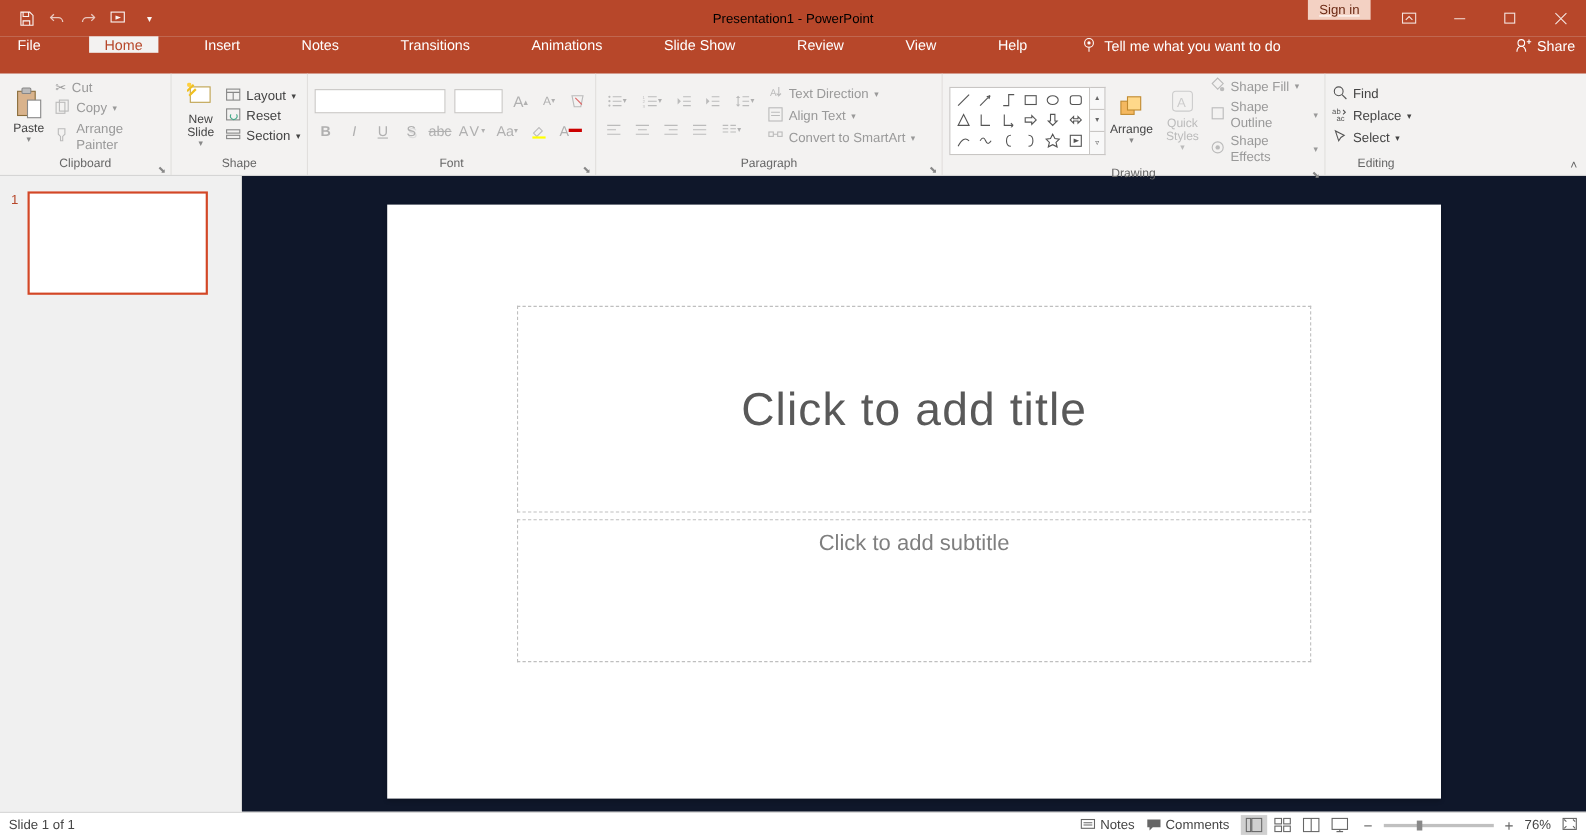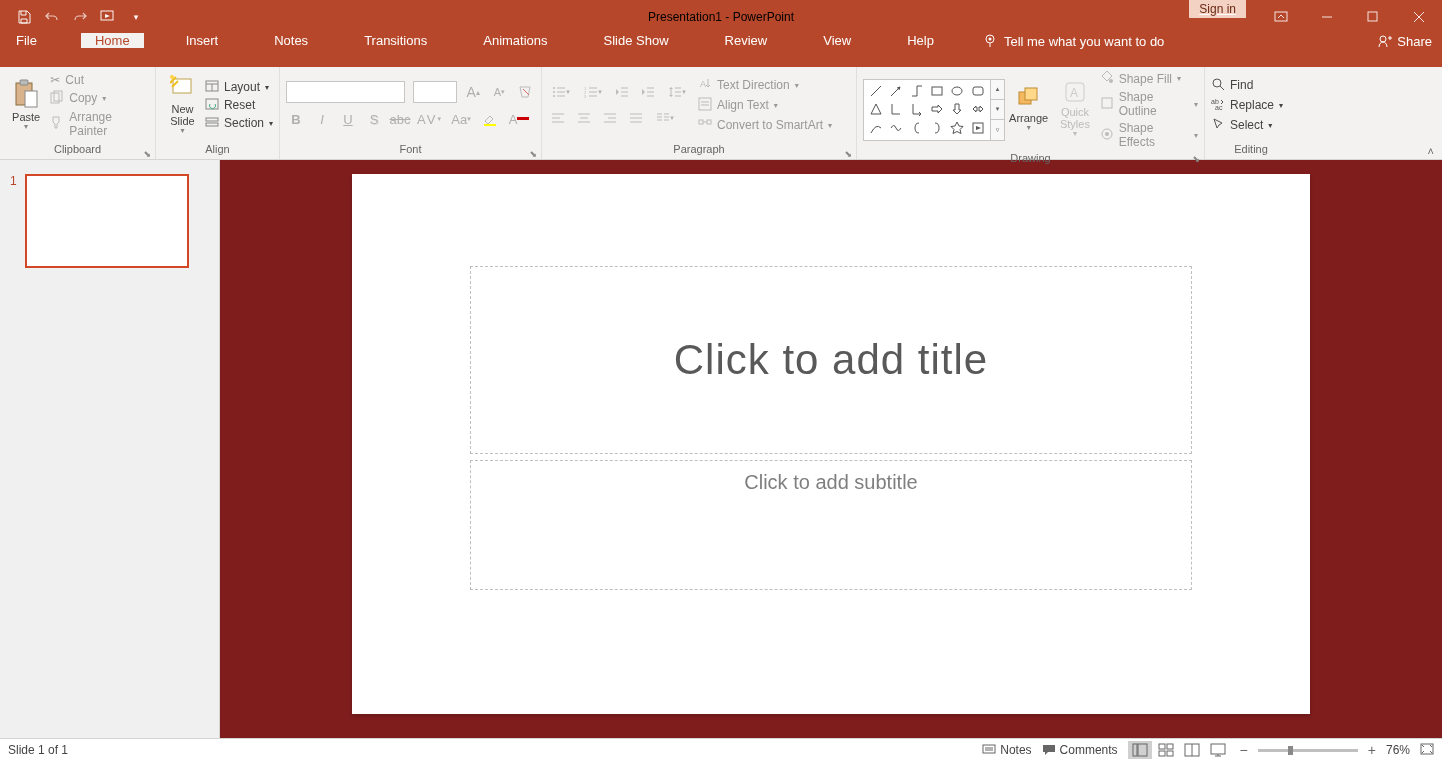--- a/index.html
+++ b/index.html
@@ -48,21 +48,21 @@
 .gallery-spin div:last-child { border-bottom: none; }
 
 .collapse-ribbon { position: absolute; right: 8px; bottom: 2px; font-size: 11px; color: #666; }
 
 
 .workspace { flex: 1; display: flex; background: #e6e6e6; min-height: 0; }
 .slide-panel { width: 220px; background: #f0f0f0; border-right: 1px solid #d5d5d5; padding: 14px 10px; }
 .thumb-wrap { display: flex; gap: 8px; }
 .thumb-num { font-size: 12px; color: #b7472a; }
 .thumb { width: 164px; height: 94px; background: white; border: 2px solid #d24726; }
-.canvas-area { flex: 1; display: flex; align-items: flex-start; justify-content: center; padding-top: 14px; overflow: hidden; background: #7f1d1d; }
+.canvas-area { flex: 1; display: flex; align-items: center; justify-content: center; padding-top: 14px; overflow: hidden; background: #0f172a; }
 .slide { width: 958px; height: 540px; background: white; box-shadow: 0 2px 4px rgba(0,0,0,0.2); position: relative; }
 .ph { position: absolute; border: 1px dashed #bfbfbf; display: flex; align-items: center; justify-content: center; }
 .ph-title { left: 118px; top: 92px; width: 722px; height: 188px; }
 .ph-title-text { font-size: 42px; color: #595959; font-weight: 300; letter-spacing: 1px; }
 .ph-sub { left: 118px; top: 286px; width: 722px; height: 130px; align-items: flex-start; padding-top: 10px; }
 .ph-sub-text { font-size: 20px; color: #7f7f7f; }
 
 
 .statusbar { height: 23px; background: #ffffff; border-top: 1px solid #d5d5d5; display: flex; align-items: center; font-size: 12px; color: #444; padding: 0 8px; }
 .status-left { flex: 1; }
@@ -227,21 +227,21 @@
         <div class="mini-row enabled">
             <span><svg width="14" height="12">
                 <rect x="1" y="2" width="12" height="3" fill="none" stroke="#888"></rect>
                 <rect x="1" y="7" width="12" height="3" fill="none" stroke="#888"></rect>
               </svg></span>
             <span>Section</span>
             <span style="font-size:8px">▾</span>
           </div>
       </div>
     </div>
-    <div class="group-label"><span>Align</span></div>
+    <div class="group-label"><span>Shape</span></div>
   </div>
 
   <div class="group" style="width:262px">
     <div class="group-body">
         <div class="stack" style="gap:6px;width:100%">
       <div class="icon-row">
         <div class="font-box"></div>
         <div class="size-box"></div>
         <div class="icon-btn" style="font-size:14px">A<sup style="font-size:8px">▴</sup></div>
         <div class="icon-btn" style="font-size:11px">A<sup style="font-size:7px">▾</sup></div>

